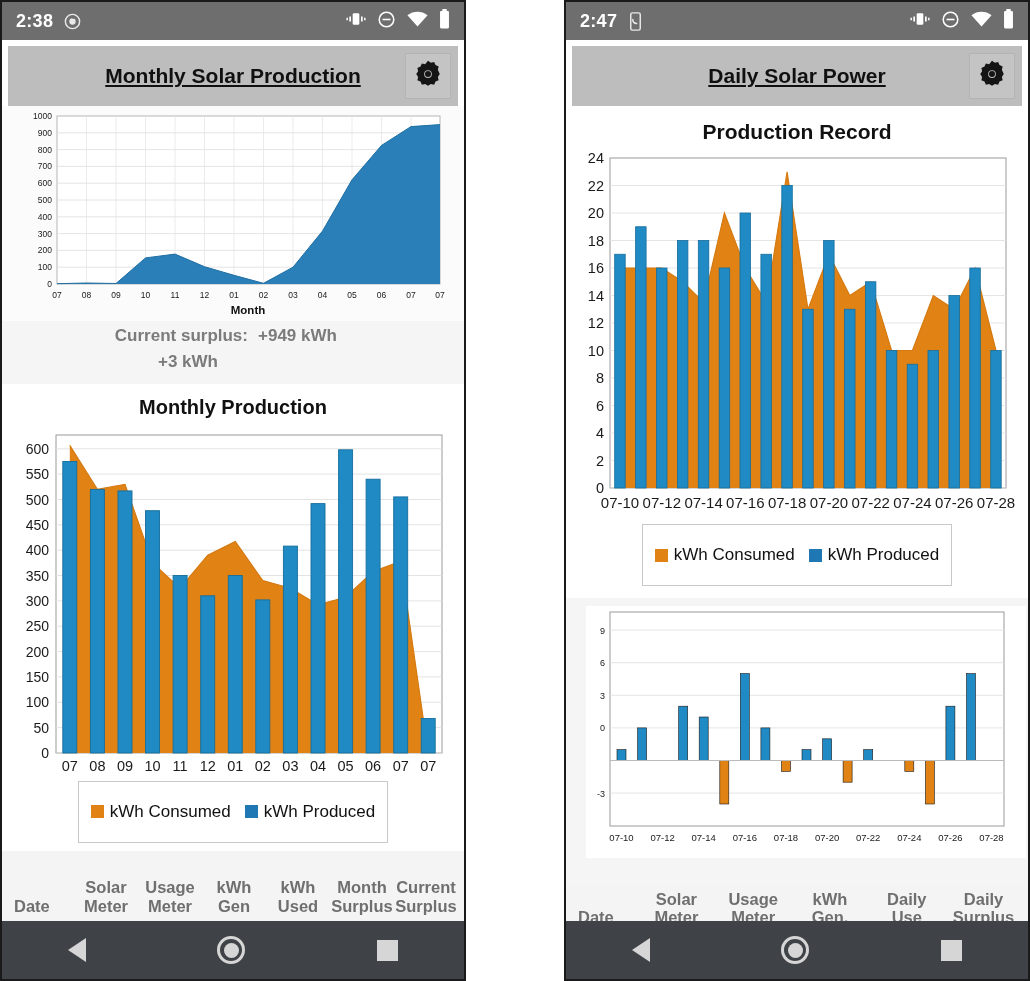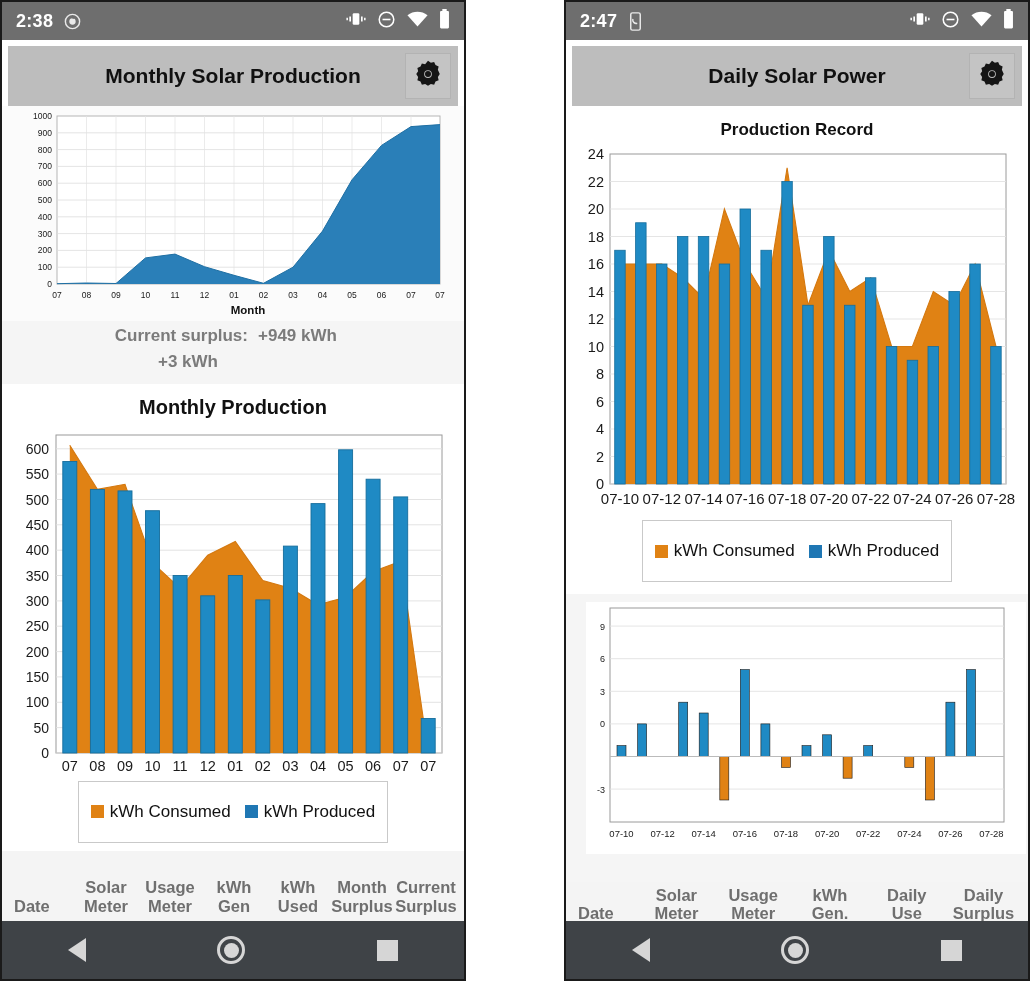--- a/index.html
+++ b/index.html
@@ -18,21 +18,21 @@
   .statusbar { height:38px; background:#6e6e6e; display:flex; align-items:center;
                padding:0 14px; color:#ffffff; flex:0 0 38px; }
   .st-time { font-size:18px; font-weight:bold; letter-spacing:.3px; }
   .st-left-icon { margin-left:10px; display:flex; align-items:center; }
   .st-spacer { flex:1; }
   .st-right { display:flex; align-items:center; gap:11px; }
 
   
   .appbar { background:#bdbdbd; height:60px; margin:6px 6px 0 6px; flex:0 0 60px;
             display:flex; align-items:center; justify-content:center; position:relative; }
-  .appbar-title { font-size:21px; font-weight:bold; color:#101010; }
+  .appbar-title { font-size:21px; font-weight:bold; color:#101010;text-decoration:underline; }
   .gear-btn { position:absolute; right:7px; top:7px; width:46px; height:46px;
               background:#c4c4c4; border:1px solid #b3b3b3; display:flex;
               align-items:center; justify-content:center; }
 
   
   .content { flex:1; display:flex; flex-direction:column; overflow:hidden; }
 
   .panel-grey { background:#f5f5f5; }
   .panel-white { background:#ffffff; }
 
@@ -418,21 +418,21 @@
               <circle cx="12" cy="12" r="3.1" fill="#bdbdbd"></circle>
               <circle cx="12" cy="12" r="2.4" fill="#151515"></circle>
             </svg>
         </span>
       </div>
     </div>
 
     <div class="content">
 
       <div class="panel-white">
-        <div class="chart-title" style="padding-top:14px;font-size:17px">Production Record</div>
+        <div class="chart-title" style="padding-top:14px;font-size:21px">Production Record</div>
         <div class="plotwrap">
           <svg width="466" height="368" viewBox="0 0 466 368">
             <rect x="0" y="0" width="466" height="368" fill="#ffffff"></rect>
 
             <rect x="44" y="10" width="396" height="330" fill="#ffffff" stroke="#9a9a9a" stroke-width="1"></rect>
             <g stroke="#e2e2e2" stroke-width="0.9">
               <line x1="44" y1="340" x2="440" y2="340"></line>
                 <line x1="44" y1="312.5" x2="440" y2="312.5"></line>
               <line x1="44" y1="285" x2="440" y2="285"></line>
                 <line x1="44" y1="257.5" x2="440" y2="257.5"></line>

